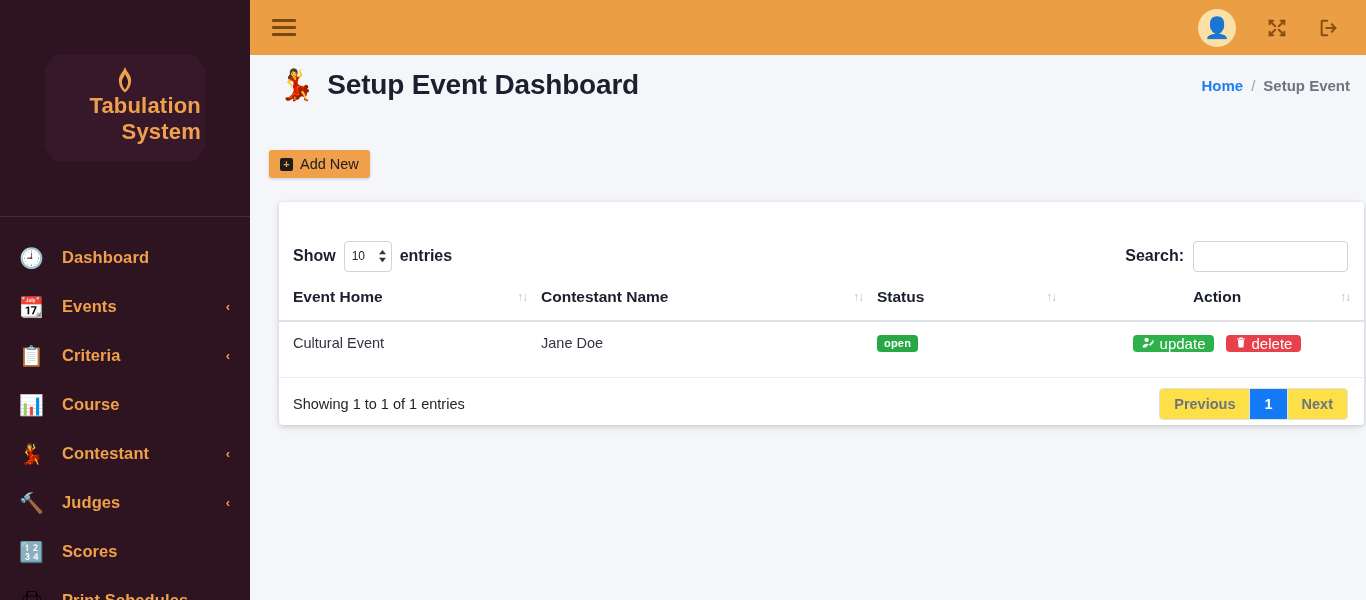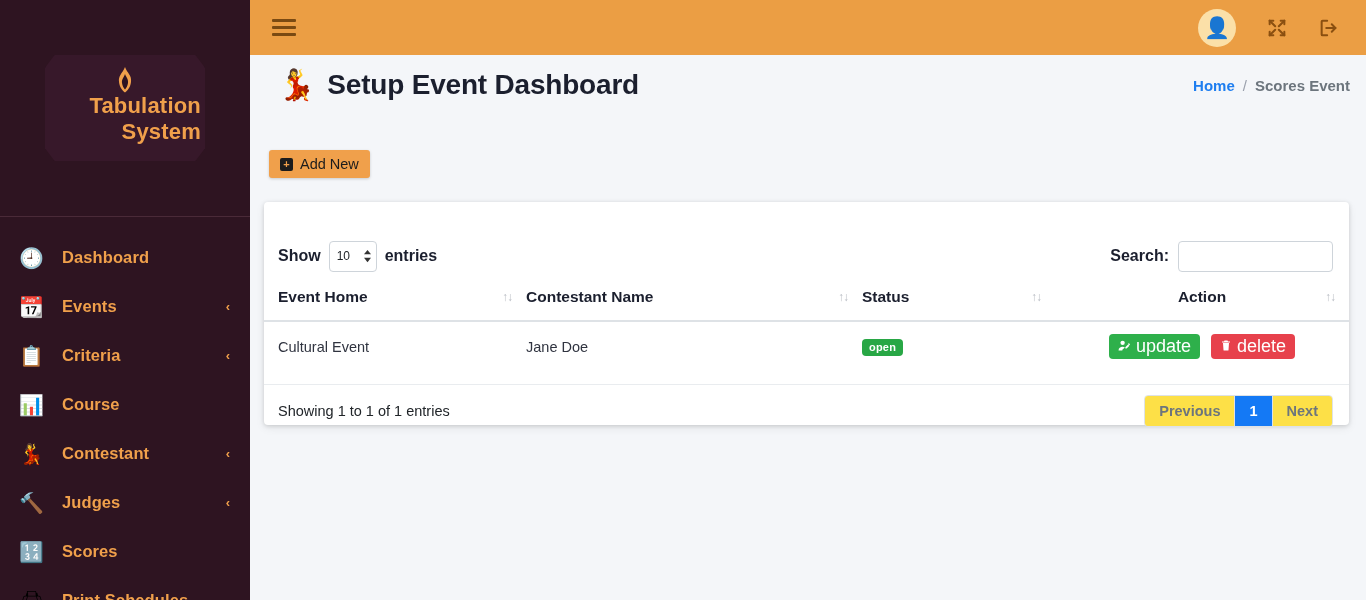--- a/index.html
+++ b/index.html
@@ -143,21 +143,21 @@
   #addnew .plus-sq {
     width: 13px; height: 13px;
     background: #1c1c1c; color: #f0a04b;
     font-size: 11px; font-weight: 700; line-height: 13px;
     text-align: center; border-radius: 2px;
     display: inline-block;
   }
 
   
   #card {
-    position: absolute; left: 264px; top: 202px;
+    position: absolute; left: 279px; top: 202px;
     width: 1085px; height: 223px;
     background: #fff;
     border-radius: 4px;
     box-shadow: 0 1px 4px rgba(0,0,0,.14), 0 3px 10px rgba(0,0,0,.07);
   }
   #card-top {
     display: flex; align-items: center;
     padding: 30px 16px 0 14px;
     height: 78px;
   }
@@ -220,24 +220,24 @@
   td.col-action { text-align: center; }
 
   .badge-open {
     display: inline-block;
     background: #28a745; color: #fff;
     font-size: 11px; font-weight: 700;
     padding: 2px 7px 3px; border-radius: 4px;
     letter-spacing: .2px;
   }
   .act-btn {
-    display: inline-flex; align-items: center; gap: 5px;
-    height: 25px; padding: 0 9px;
+    display: inline-flex; gap: 5px;
+    height: 17px; padding: 0 9px;
     border: none; border-radius: 4px;
-    color: #fff; font-size: 18px;
+    color: #fff; font-size: 15px;
     font-family: "Liberation Sans", sans-serif;
     cursor: pointer; vertical-align: middle;
   }
   .act-update { background: #2eb04b; }
   .act-delete { background: #e7414c; margin-left: 7px; }
 
   
   #card-foot {
     display: flex; align-items: center;
     padding: 10px 16px 0 14px;
@@ -349,21 +349,21 @@
   </header>
 
   <div id="page-header">
     <div id="title-wrap">
       <span id="title-icon">💃</span>
       <h1 id="page-title">Setup Event Dashboard</h1>
     </div>
     <div id="breadcrumb">
       <span class="bc-home">Home</span>
       <span class="bc-sep">/</span>
-      <span class="bc-cur">Scores Event</span>
+      <span class="bc-cur">Setup Event</span>
     </div>
   </div>
 
   <button id="addnew">
     <span class="plus-sq">+</span>
     <span>Add New</span>
   </button>
 
   <section id="card">
 

